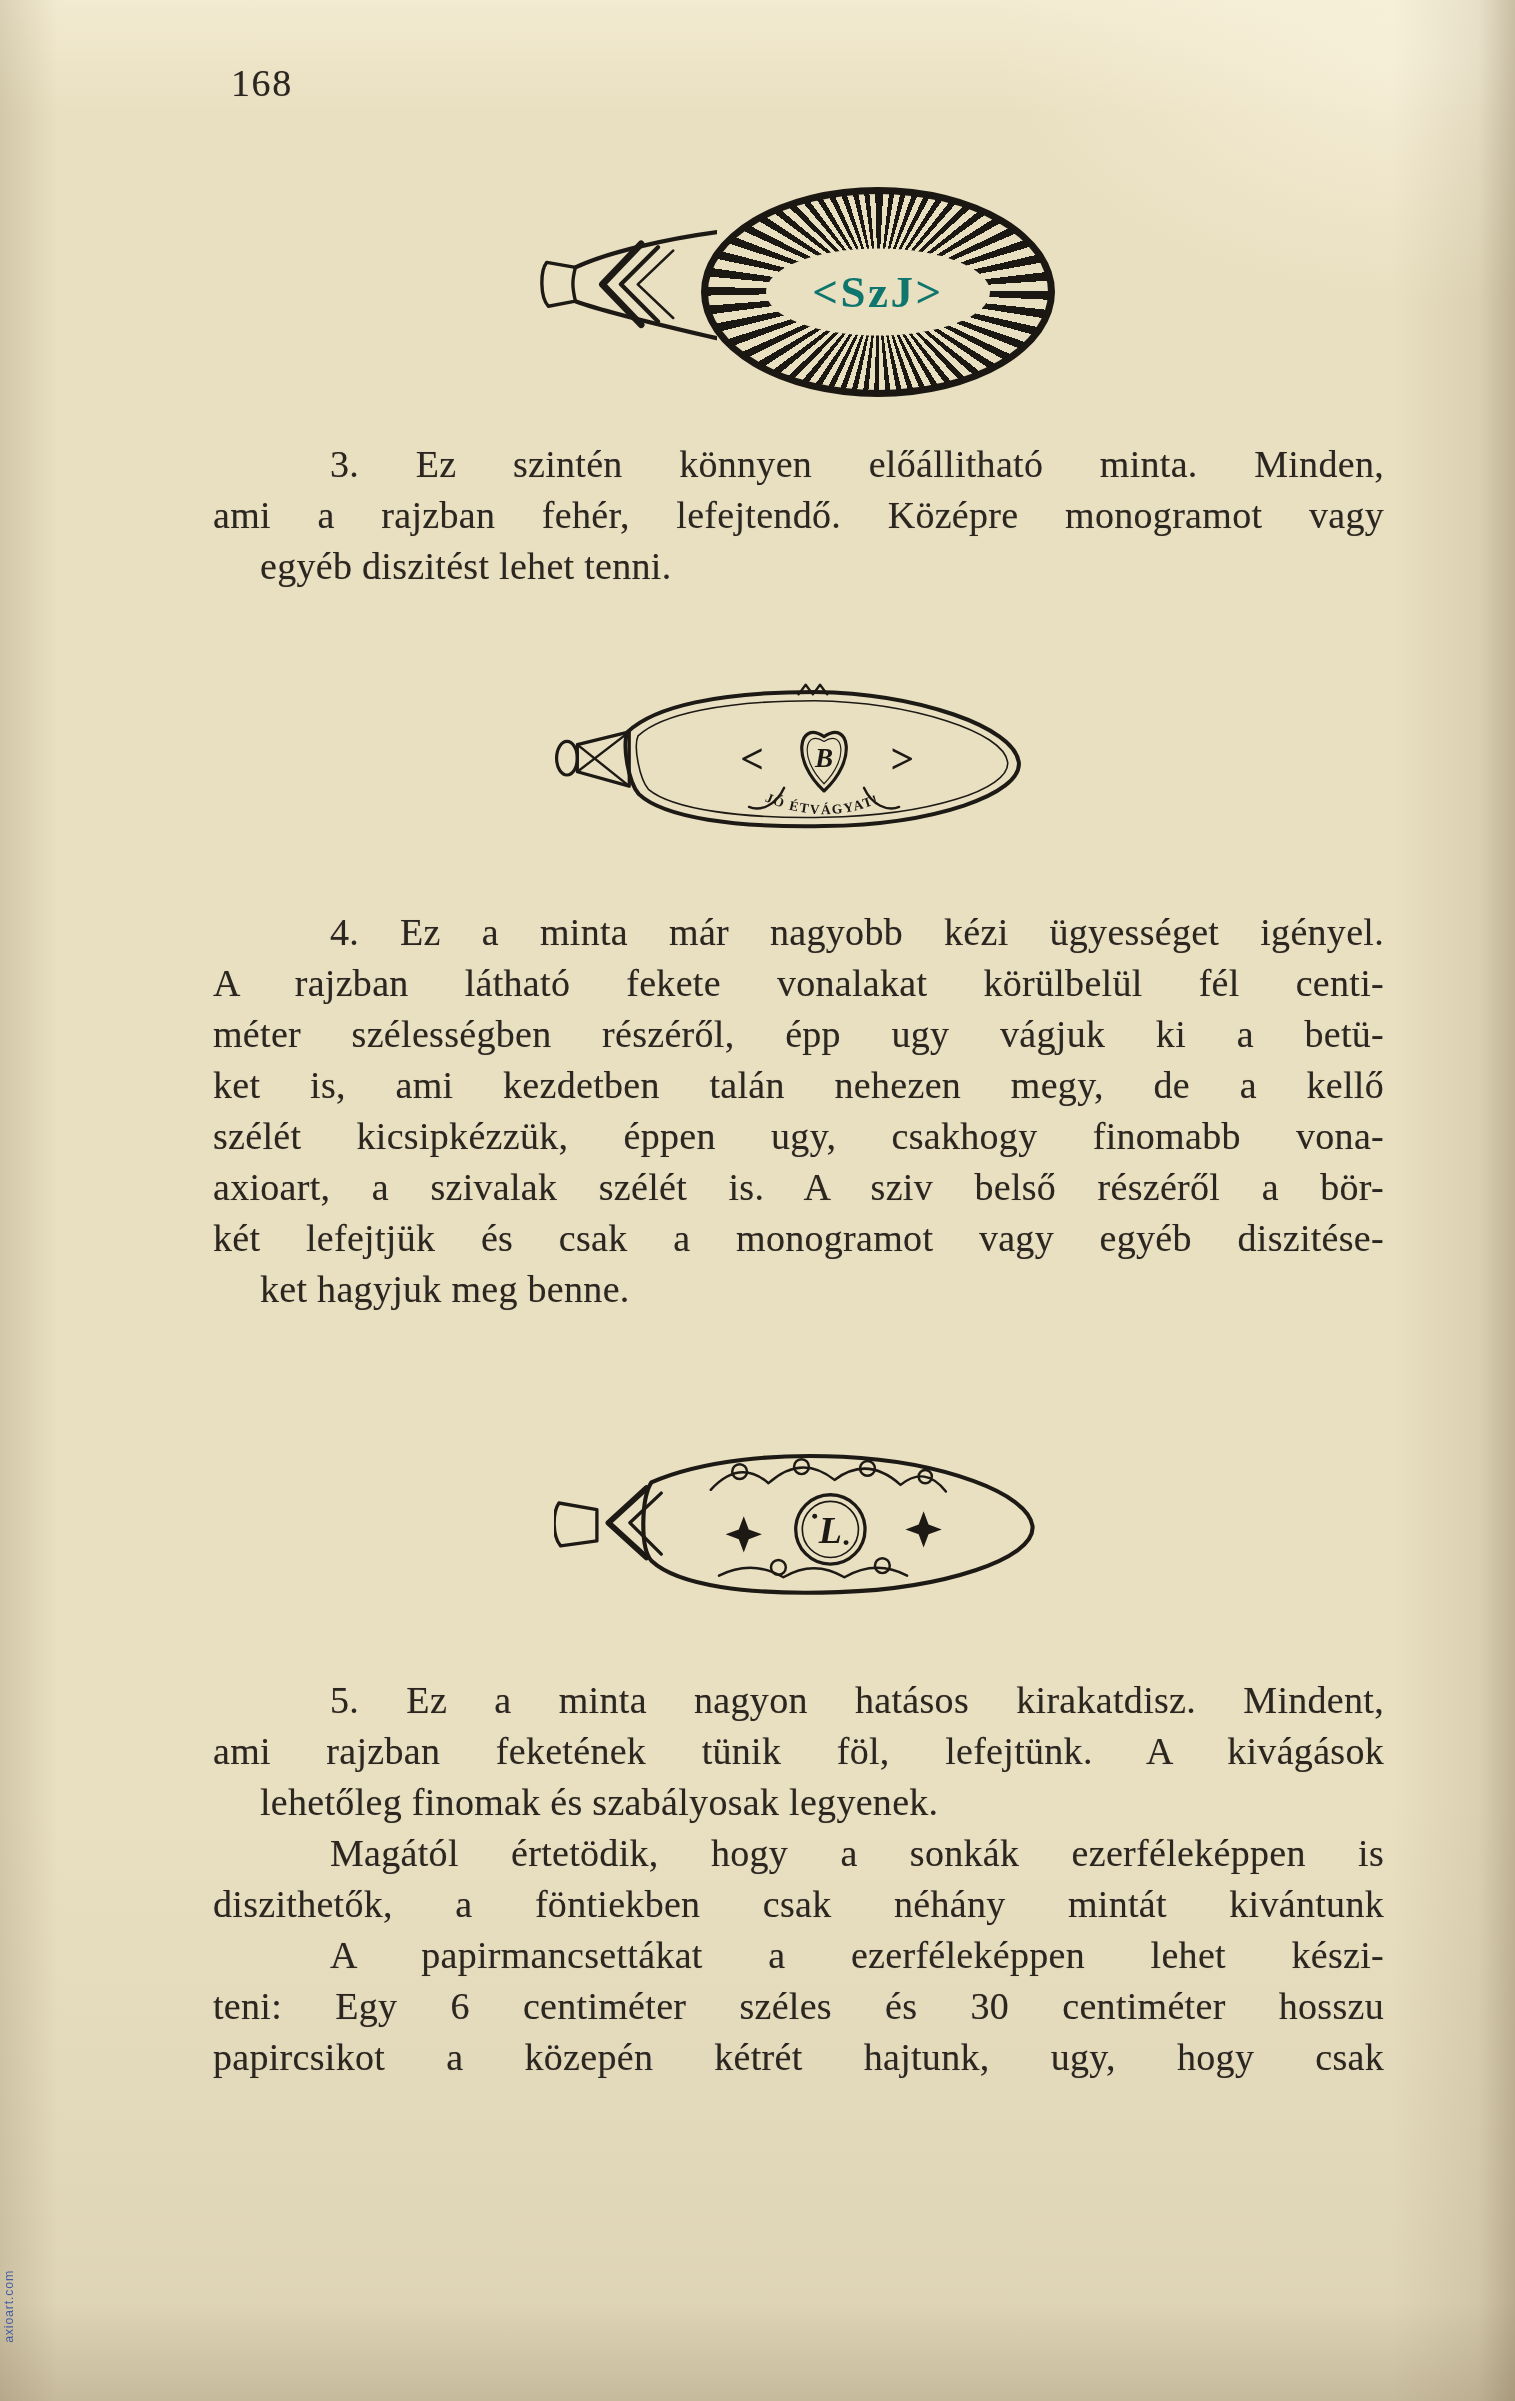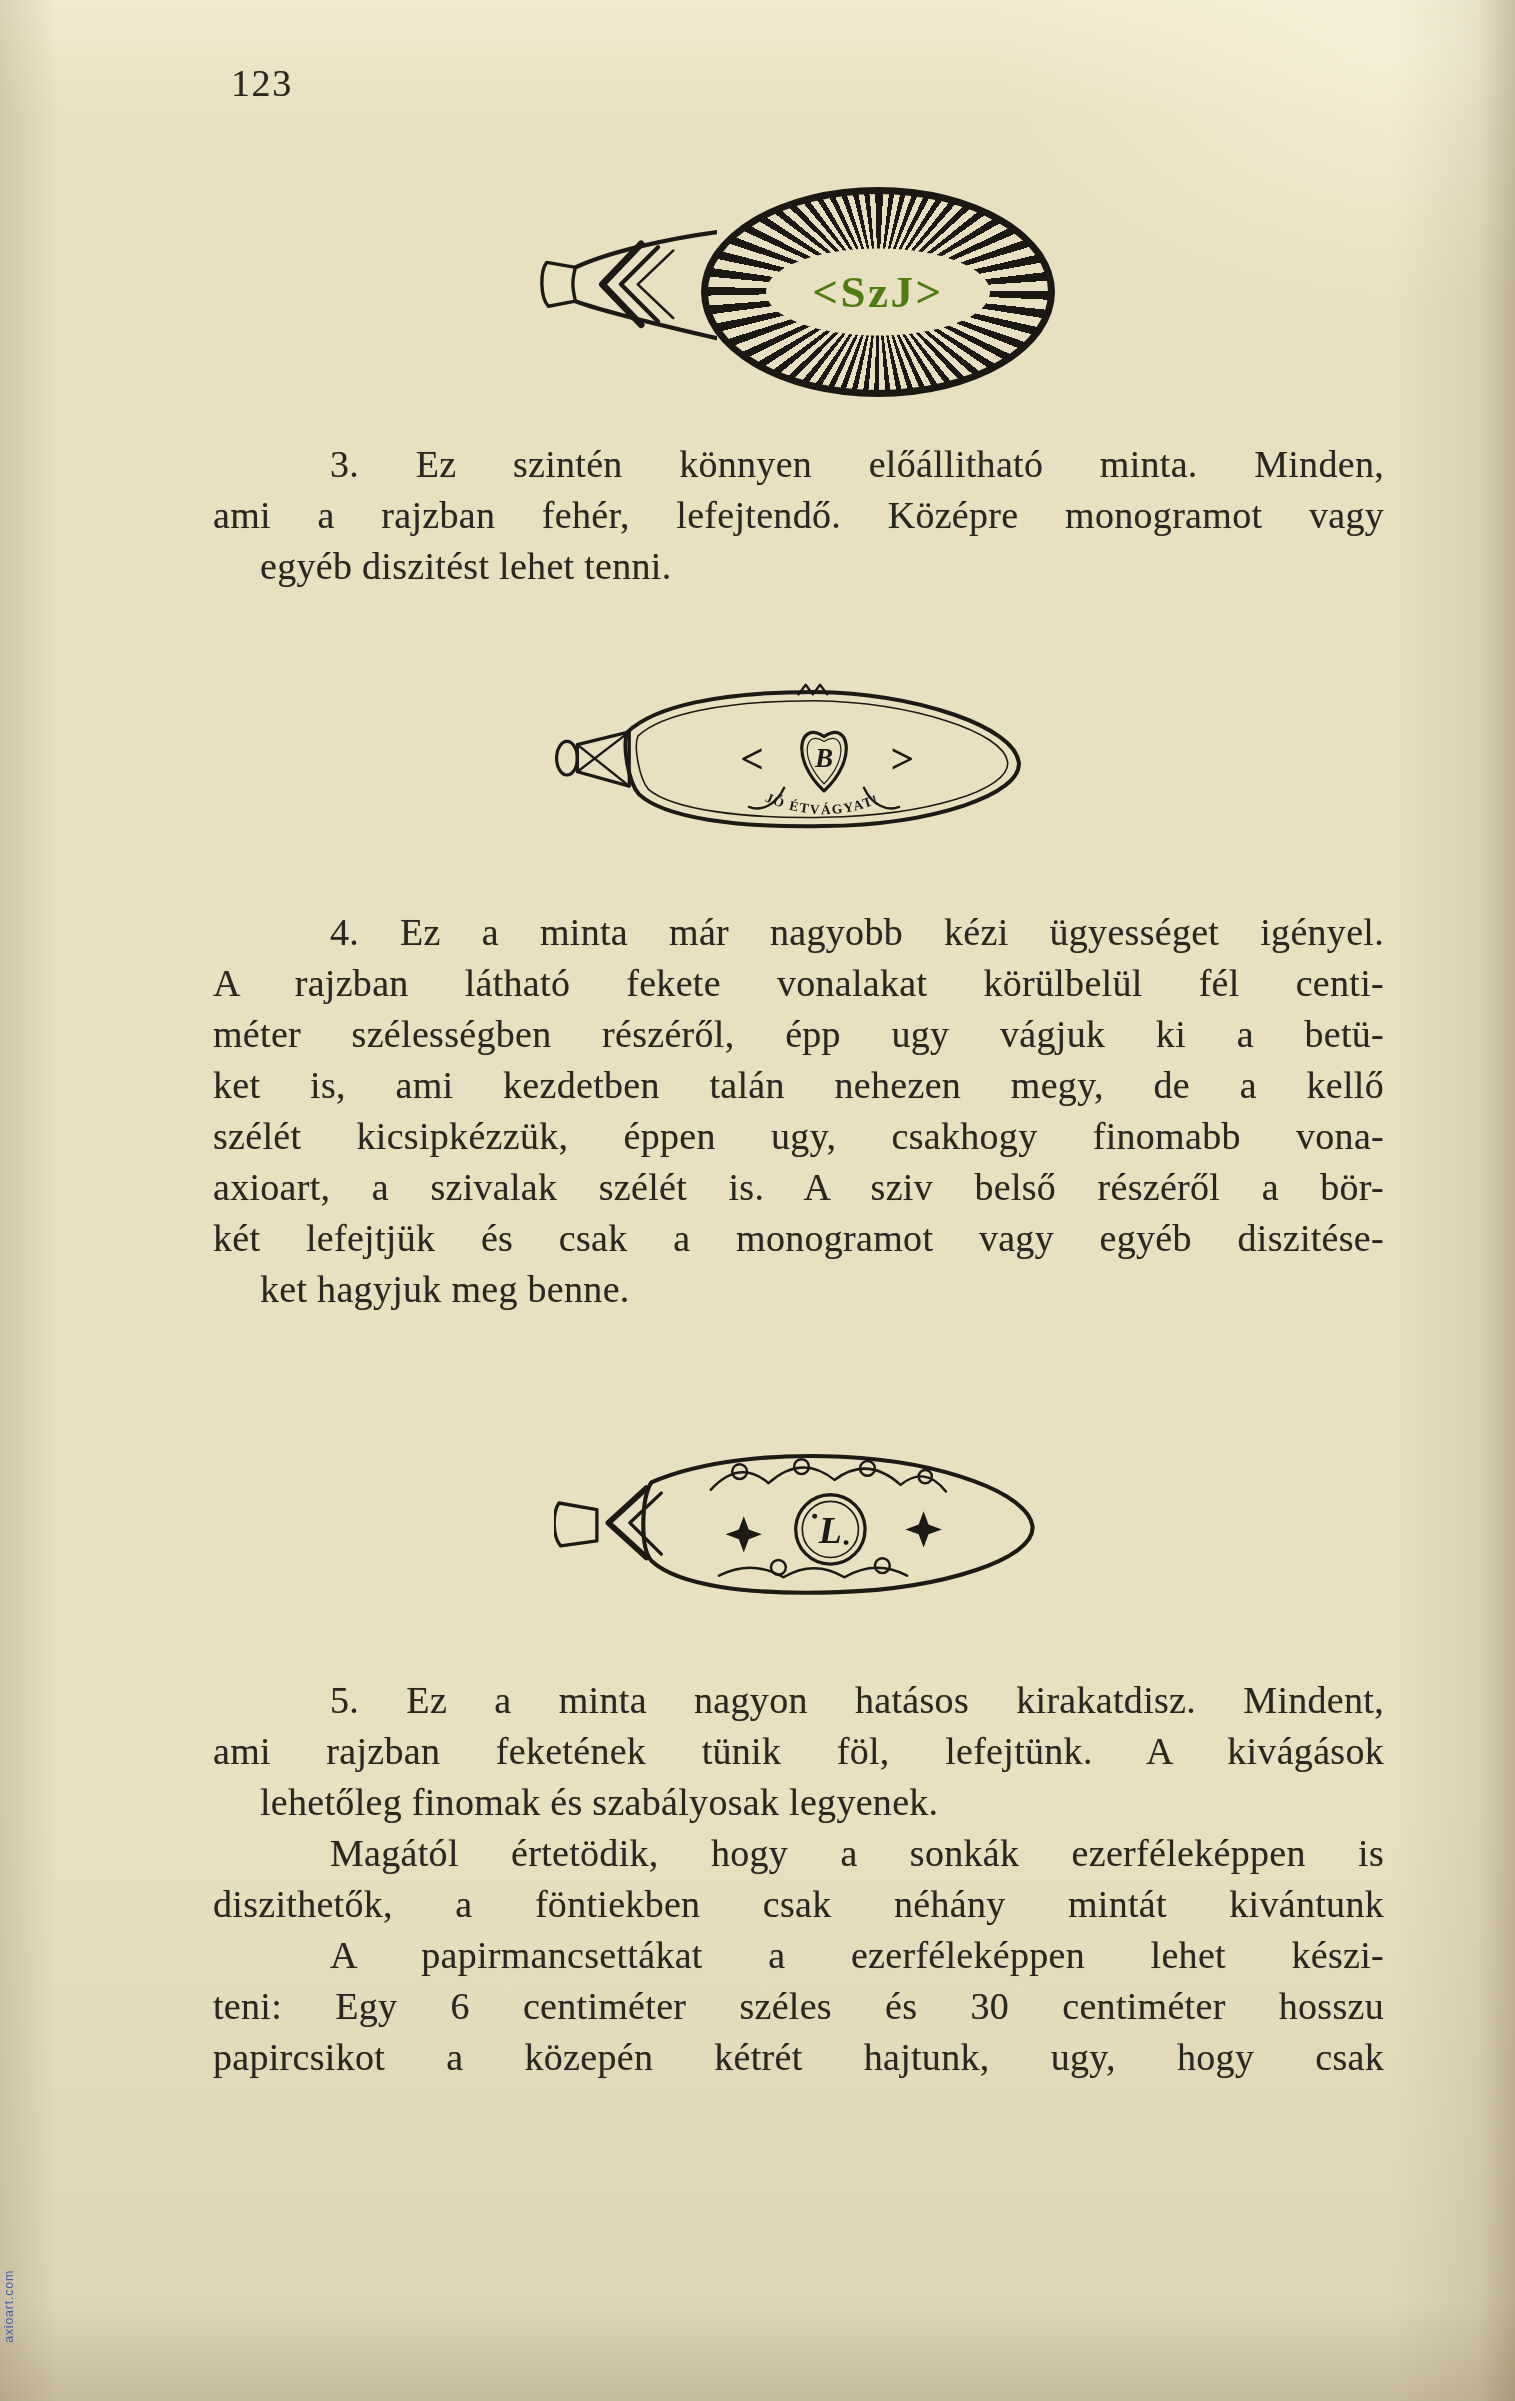--- a/index.html
+++ b/index.html
@@ -49,21 +49,21 @@
     border:7.4px solid #1b1712;
     background:repeating-conic-gradient(#1b1712 0deg 3deg, #e9dfc1 3deg 6.4deg);
   }
   .fig1-center{
     position:absolute;left:50%;top:50%;transform:translate(-50%,-50%);
     width:224px;height:87px;border-radius:50%;
     background:#e9dfc1;
     display:flex;align-items:center;justify-content:center;
   }
   .fig1-monogram{
-    font-weight:bold;font-size:45px;letter-spacing:2.5px;color:#4d7c0f;
+    font-weight:bold;font-size:45px;letter-spacing:2.5px;color:#0f766e;
   }
   
   .fig2{left:551px;top:668px;width:495px;height:186px;}
   .fig3{left:554px;top:1437px;width:495px;height:175px;}
   .mark{font-size:52px;font-weight:bold;}
   .heart-mono{font-size:34px;font-style:italic;font-weight:bold;}
   .medallion-mono{font-size:46px;font-style:italic;font-weight:bold;}
   .cap{font-size:17px;font-weight:bold;letter-spacing:2px;}
   
   .watermark{
@@ -71,21 +71,21 @@
     writing-mode:vertical-rl;transform:rotate(180deg);
     font-family:"Liberation Sans","DejaVu Sans",sans-serif;
     font-size:12.4px;letter-spacing:0.8px;color:#3853a4;opacity:0.9;
   }
 </style>
 </head>
 <body>
 
 <div class="page">
 
-  <div class="page-number">123</div>
+  <div class="page-number">168</div>
 
   <figure class="fig fig1">
     <svg class="fig1-handle" viewBox="0 0 210 160">
       <path class="ink" stroke-width="4" d="M8,52 C0,62 0,94 10,104 L42,98 C38,80 38,74 42,58 Z"></path>
       <path class="ink" stroke-width="5" d="M42,58 C80,40 150,24 210,16"></path>
       <path class="ink" stroke-width="5" d="M42,98 C80,112 150,128 210,142"></path>
       <path class="ink" stroke-width="8" d="M120,30 L74,78 L120,126"></path>
       <path class="ink" stroke-width="5" d="M140,34 L96,78 L140,122"></path>
       <path class="ink" stroke-width="3" d="M158,38 L116,78 L158,118"></path>
     </svg>

